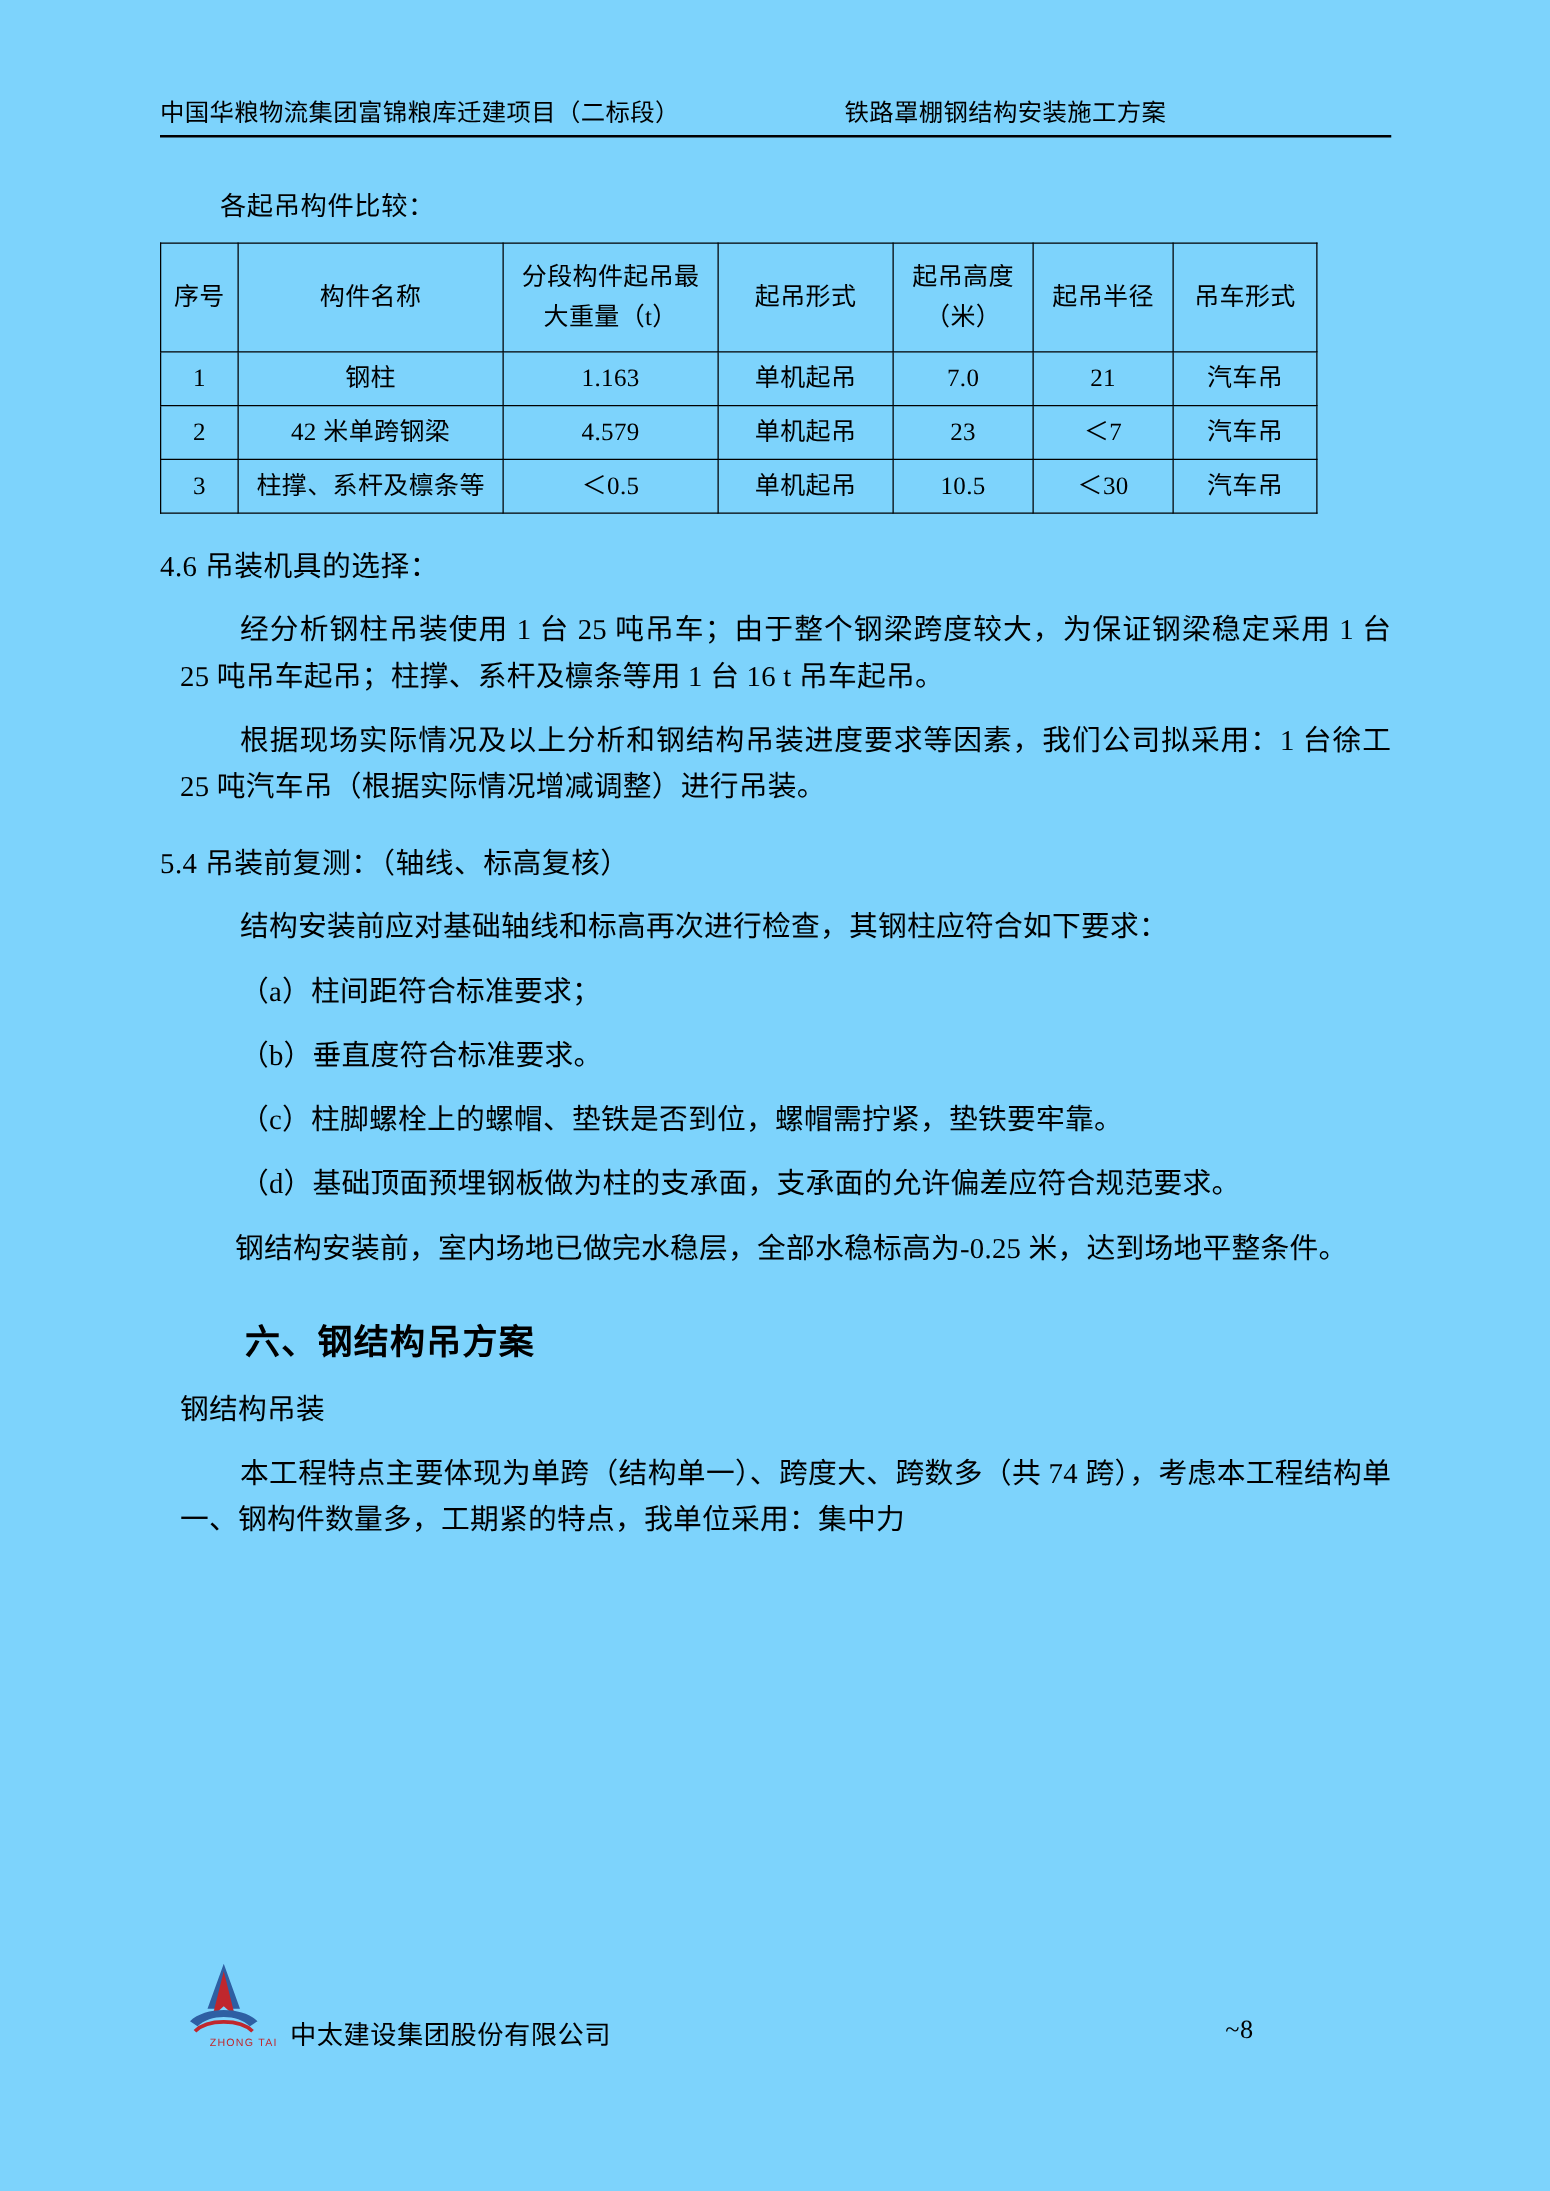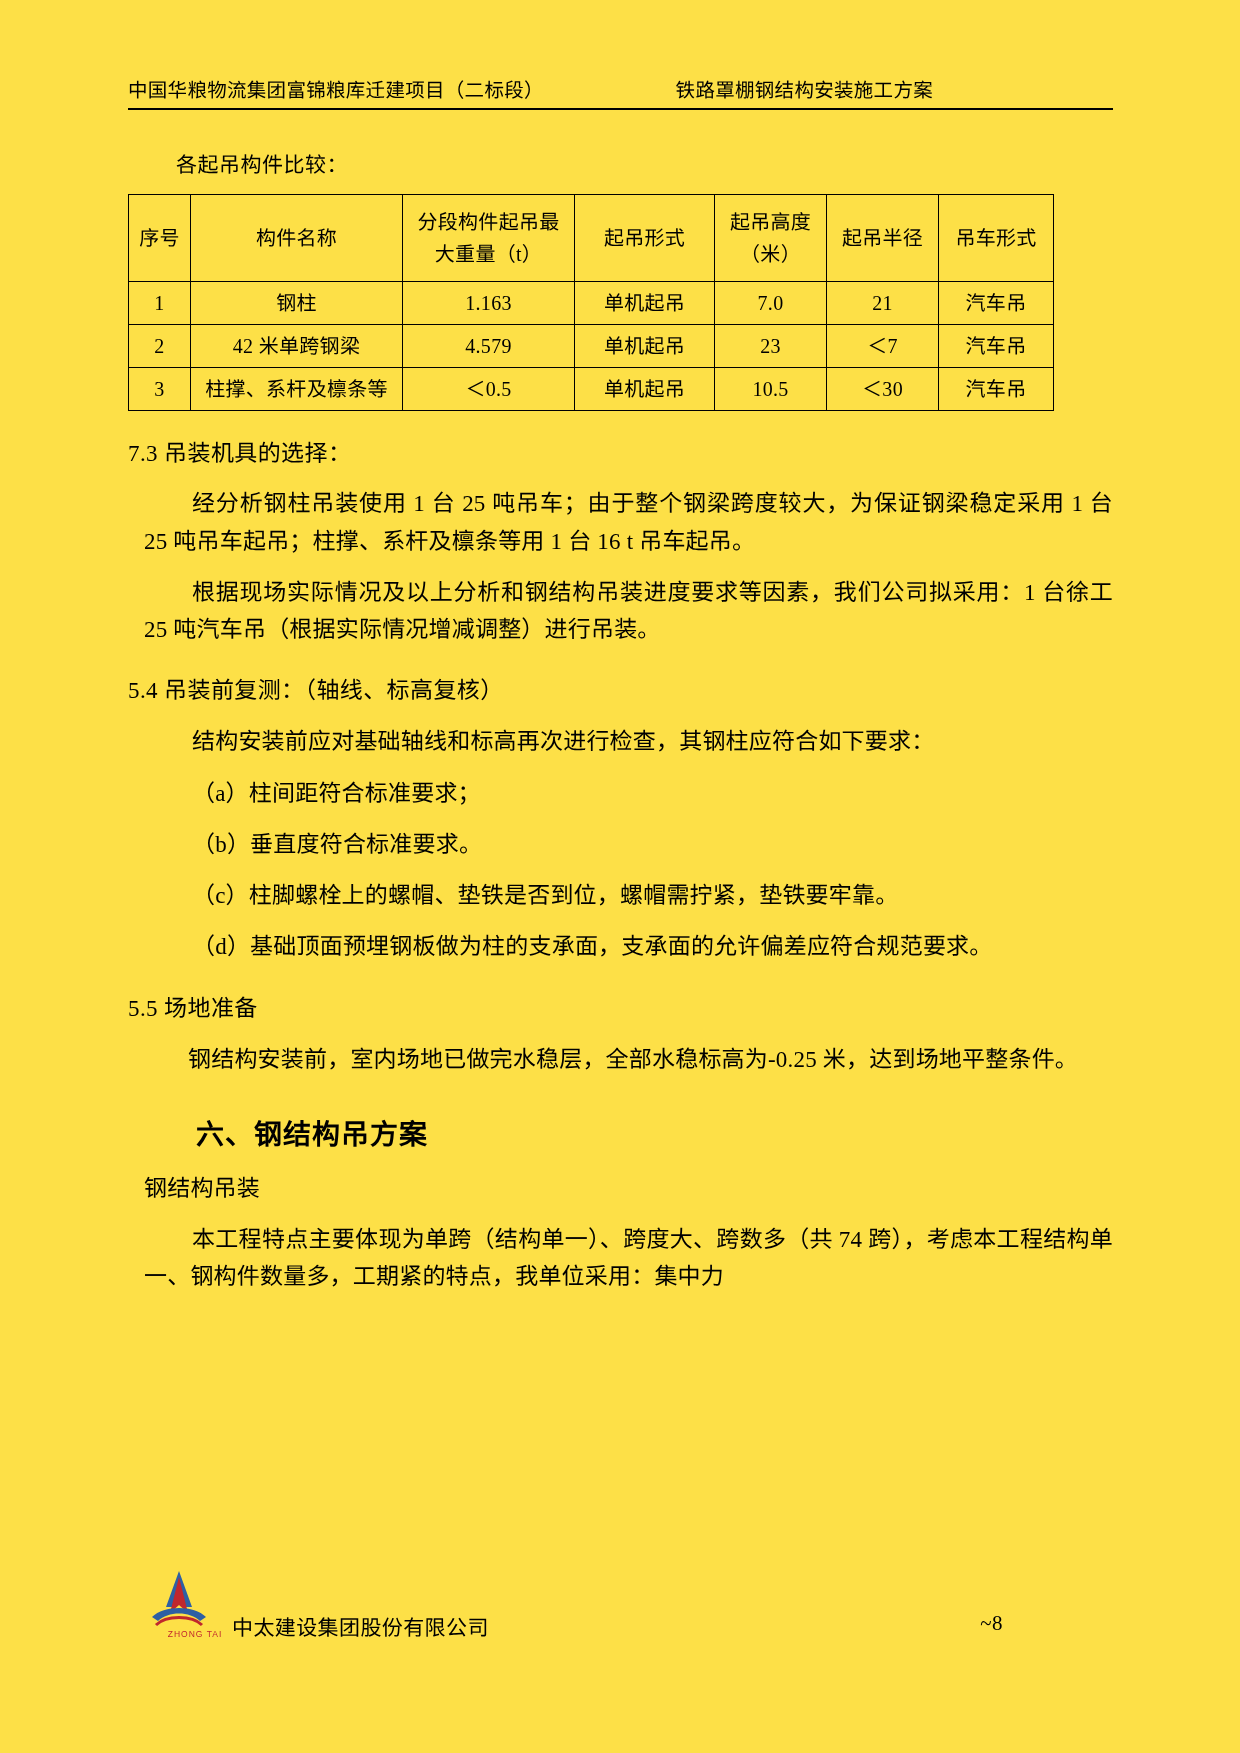--- a/index.html
+++ b/index.html
@@ -6,21 +6,21 @@
   html, body {
     margin: 0;
     padding: 0;
     background: #ffffff;
   }
   .page {
     position: relative;
     width: 1240px;
     height: 1753px;
     margin: 0 auto;
-    background: #fde047;
+    background: #7dd3fc;
     font-family: "Liberation Serif", "DejaVu Serif", serif;
     color: #000000;
     overflow: hidden;
     box-sizing: border-box;
   }
 
   
   .doc-header {
     position: absolute;
     left: 128px;
@@ -222,32 +222,31 @@
           <td>柱撑、系杆及檩条等</td>
           <td class="num">＜0.5</td>
           <td>单机起吊</td>
           <td class="num">10.5</td>
           <td class="num">＜30</td>
           <td>汽车吊</td>
         </tr>
       </tbody>
     </table>
 
-    <p class="sec">7.3  吊装机具的选择：</p>
+    <p class="sec">4.6  吊装机具的选择：</p>
     <p class="para indent">经分析钢柱吊装使用 1 台 25 吨吊车；由于整个钢梁跨度较大，为保证钢梁稳定采用 1 台 25 吨吊车起吊；柱撑、系杆及檩条等用 1 台 16 t 吊车起吊。</p>
     <p class="para indent">根据现场实际情况及以上分析和钢结构吊装进度要求等因素，我们公司拟采用：1 台徐工 25 吨汽车吊（根据实际情况增减调整）进行吊装。</p>
 
     <p class="sec">5.4  吊装前复测：（轴线、标高复核）</p>
     <p class="para indent">结构安装前应对基础轴线和标高再次进行检查，其钢柱应符合如下要求：</p>
     <p class="para indent">（a）柱间距符合标准要求；</p>
     <p class="para indent">（b）垂直度符合标准要求。</p>
     <p class="para indent">（c）柱脚螺栓上的螺帽、垫铁是否到位，螺帽需拧紧，垫铁要牢靠。</p>
     <p class="para indent">（d）基础顶面预埋钢板做为柱的支承面，支承面的允许偏差应符合规范要求。</p>
 
-    <p class="sec">5.5  场地准备</p>
     <p class="para indent-sm">钢结构安装前，室内场地已做完水稳层，全部水稳标高为-0.25 米，达到场地平整条件。</p>
 
     <h2 class="bigsec">六、钢结构吊方案</h2>
     <p class="para">钢结构吊装</p>
     <p class="para indent">本工程特点主要体现为单跨（结构单一）、跨度大、跨数多（共 74 跨），考虑本工程结构单一、钢构件数量多，工期紧的特点，我单位采用：集中力</p>
 
   </div>
 
   <div class="doc-footer">
     <div class="footer-logo">

